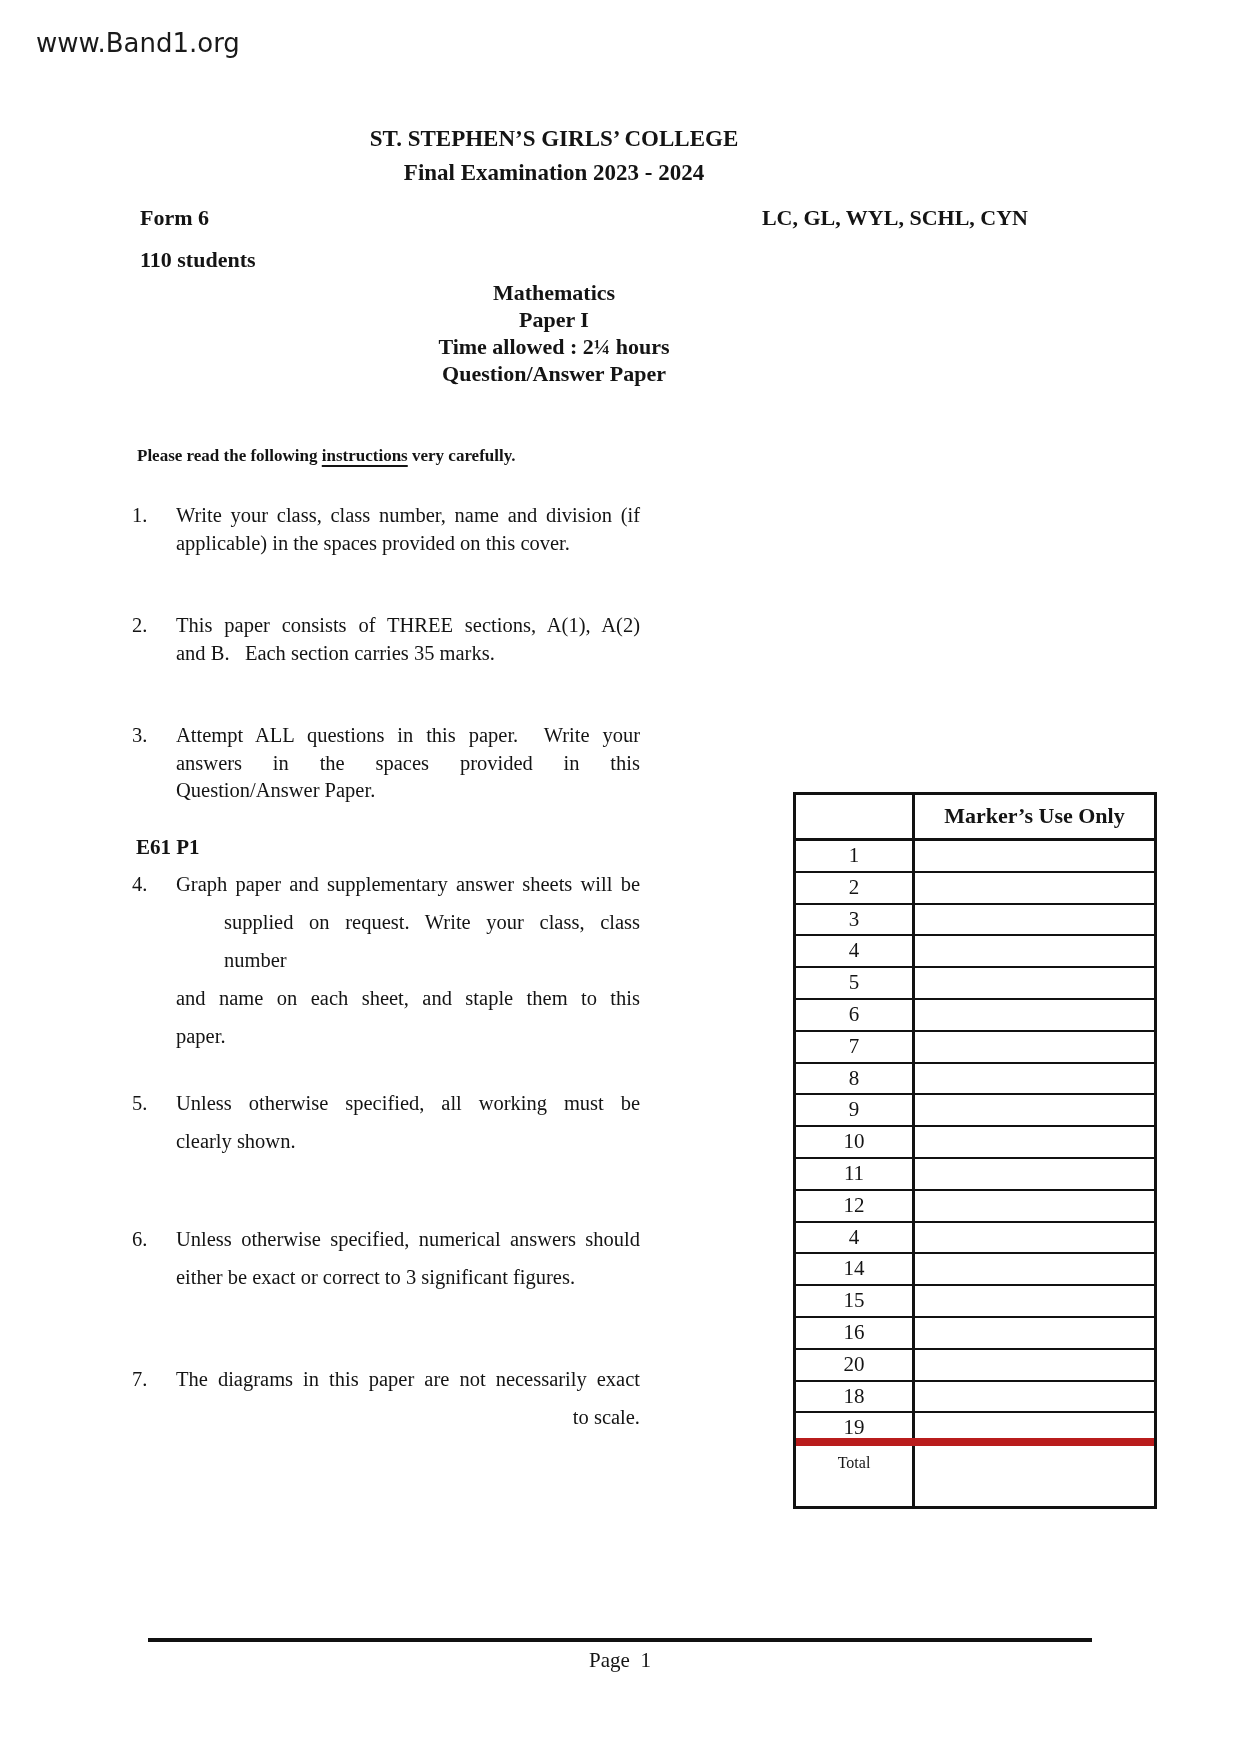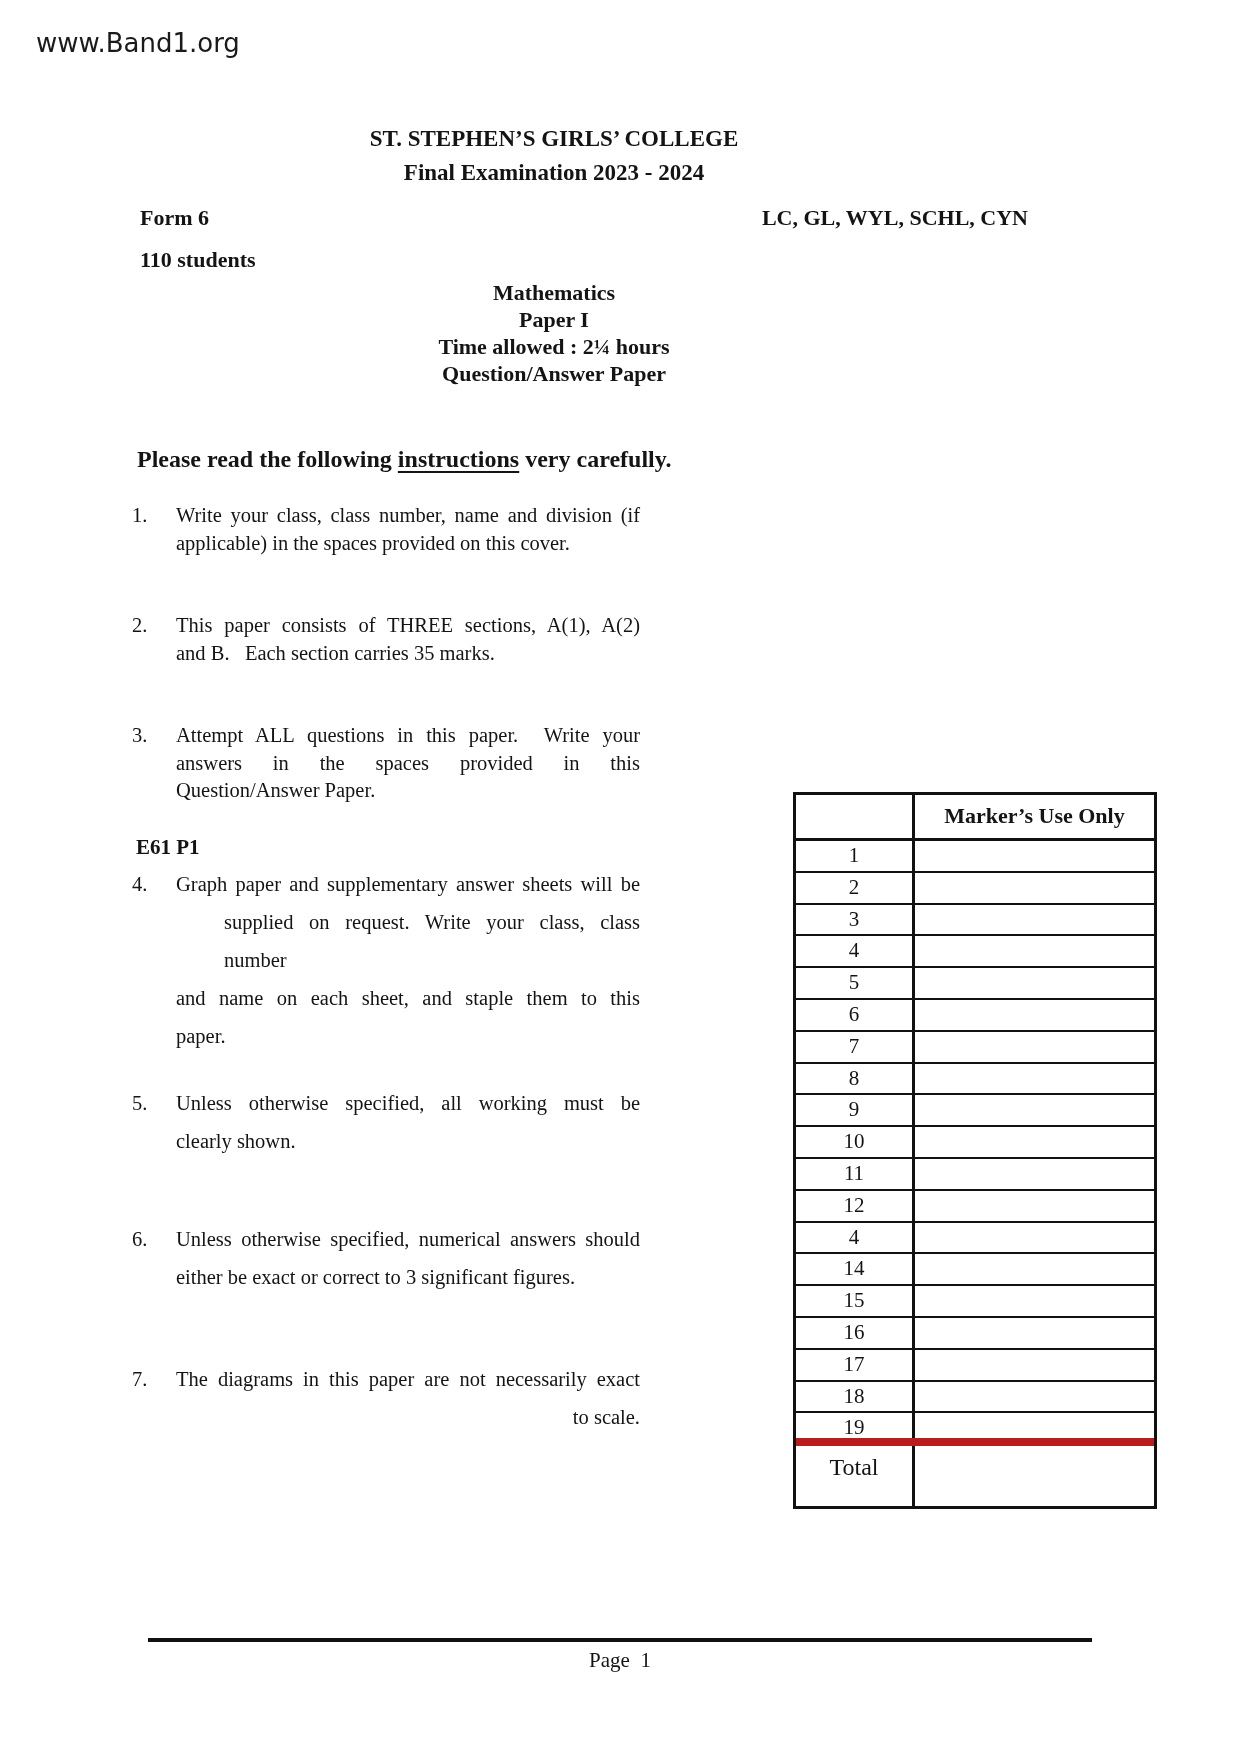--- a/index.html
+++ b/index.html
@@ -22,21 +22,21 @@
     left:81px;top:122px;width:946px;
     text-align:center;font-weight:bold;font-size:23px;line-height:34px;
   }
   .form-label{left:140px;top:205px;font-size:22px;font-weight:bold;}
   .class-codes{right:212px;top:205px;font-size:22px;font-weight:bold;}
   .students{left:140px;top:247px;font-size:22px;font-weight:bold;}
   .subject-block{
     left:81px;top:279px;width:946px;
     text-align:center;font-weight:bold;font-size:22px;line-height:27px;
   }
-  .intro{left:137px;top:446px;font-size:24px;font-weight:bold;}
+  .intro{left:137px;top:446px;font-size:17px;font-weight:bold;}
   .intro .u{
     text-decoration:underline;
     text-decoration-thickness:2px;
     text-underline-offset:4px;
   }
   .code-label{left:136px;top:835px;font-size:21px;font-weight:bold;}
   
   .item{position:absolute;left:132px;width:510px;font-size:20.5px;}
   .inum{position:absolute;left:0;top:0;}
   .ibody{margin-left:44px;width:464px;}
@@ -69,21 +69,21 @@
   .mrow{display:flex;height:31.8px;border-bottom:2px solid #111;box-sizing:border-box;}
   .mrow.last{border-bottom:8px solid #b91c1c;height:32.8px;}
   .mnum{
     width:119px;border-right:3px solid #111;box-sizing:border-box;
     text-align:center;font-size:21px;line-height:29.5px;
   }
   .mval{flex:1;}
   .mtotal{display:flex;height:60px;box-sizing:border-box;}
   .mtotal-label{
     width:119px;border-right:3px solid #111;box-sizing:border-box;
-    text-align:center;font-size:24px;padding-top:8px;
+    text-align:center;font-size:16px;padding-top:8px;
   }
   .mtotal-value{flex:1;}
   
   .footer-rule{left:148px;top:1638px;width:944px;height:4px;background:#111;}
   .page-number{left:0;top:1648px;width:1240px;text-align:center;font-size:21px;}
 </style>
 </head>
 <body>
 
 <div class="page">
@@ -230,21 +230,21 @@
         </div>
         <div class="mrow">
           <div class="mnum">15</div>
           <div class="mval"></div>
         </div>
         <div class="mrow">
           <div class="mnum">16</div>
           <div class="mval"></div>
         </div>
         <div class="mrow">
-          <div class="mnum">17</div>
+          <div class="mnum">20</div>
           <div class="mval"></div>
         </div>
         <div class="mrow">
           <div class="mnum">18</div>
           <div class="mval"></div>
         </div>
         <div class="mrow last">
           <div class="mnum">19</div>
           <div class="mval"></div>
         </div>

